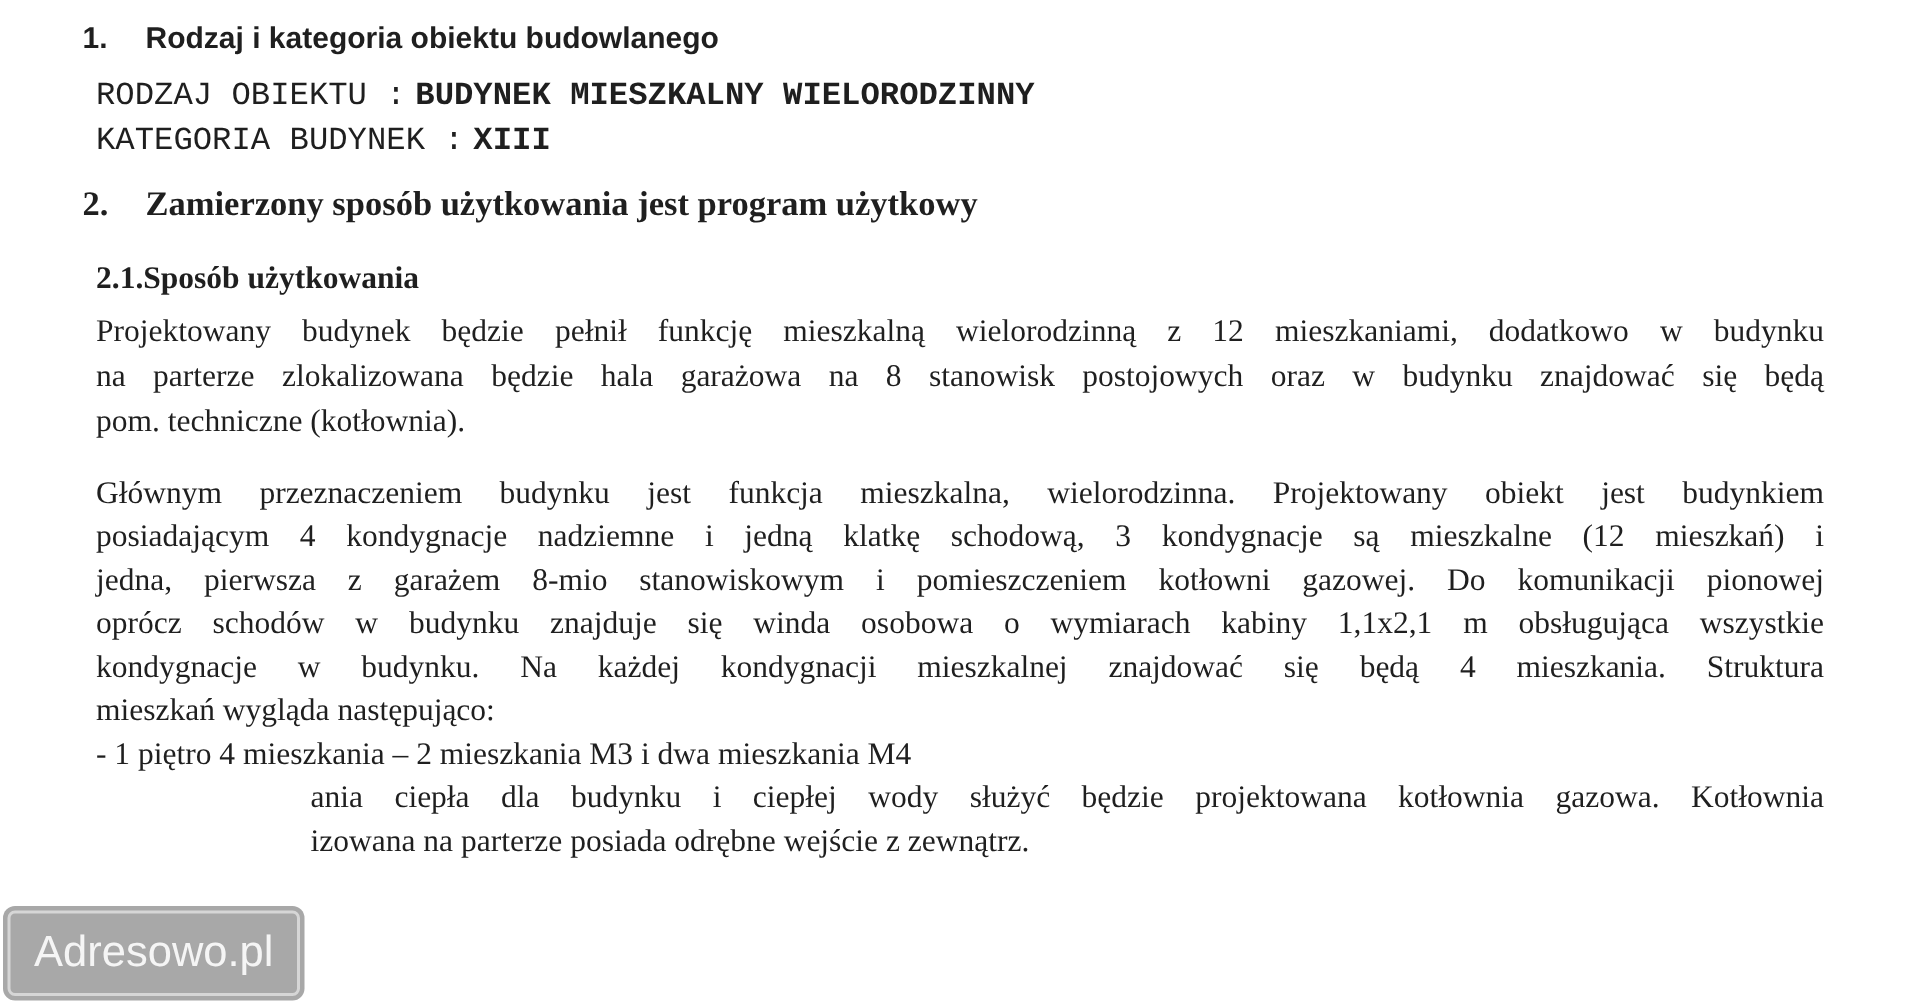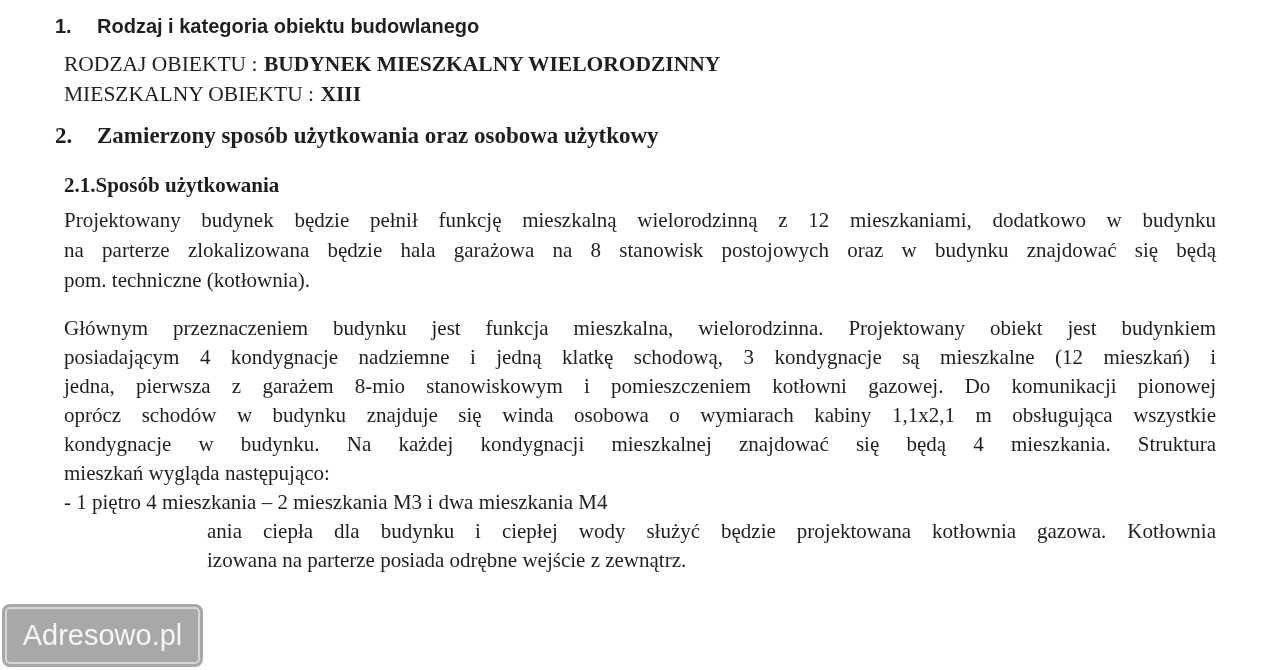--- a/index.html
+++ b/index.html
@@ -29,21 +29,21 @@
     display: flex;
     font-family: "Liberation Serif", "DejaVu Serif", serif;
     font-weight: bold;
     font-size: 23px;
     line-height: 26px;
     margin-left: -9px;
     margin-top: 14px;
   }
   .hnum { width: 42px; flex: 0 0 42px; }
   
-  .kv { font-size: 21.5px; line-height: 30px; }
+  .kv { font-size: 21.5px; line-height: 30px; font-family: Liberation Mono, monospace; }
   .kv .val { font-weight: bold; margin-left: 0.30em; }
   
   .h3 {
     font-weight: bold;
     font-size: 21px;
     line-height: 26px;
     margin-top: 14px;
   }
   .h3.first { margin-top: 23px; }
   
@@ -86,26 +86,26 @@
   <div class="h1">
     <span class="hnum">1.</span>
     <span>Rodzaj i kategoria obiektu budowlanego</span>
   </div>
 
   <div class="kv">
     <span>RODZAJ OBIEKTU :</span><span class="val">BUDYNEK MIESZKALNY WIELORODZINNY</span>
   </div>
 
   <div class="kv">
-    <span>MIESZKALNY OBIEKTU :</span><span class="val">XIII</span>
+    <span>KATEGORIA BUDYNEK :</span><span class="val">XIII</span>
   </div>
 
   <div class="h2">
     <span class="hnum">2.</span>
-    <span>Zamierzony sposób użytkowania oraz osobowa użytkowy</span>
+    <span>Zamierzony sposób użytkowania jest program użytkowy</span>
   </div>
 
   <div class="h3 first">2.1.Sposób użytkowania</div>
 
   <div class="para">
     <div class="line just">Projektowany budynek będzie pełnił funkcję mieszkalną wielorodzinną z 12 mieszkaniami, dodatkowo w budynku</div>
     <div class="line just">na parterze zlokalizowana będzie hala garażowa na 8 stanowisk postojowych oraz w budynku znajdować się będą</div>
     <div class="line">pom. techniczne (kotłownia).</div>
   </div>
 

